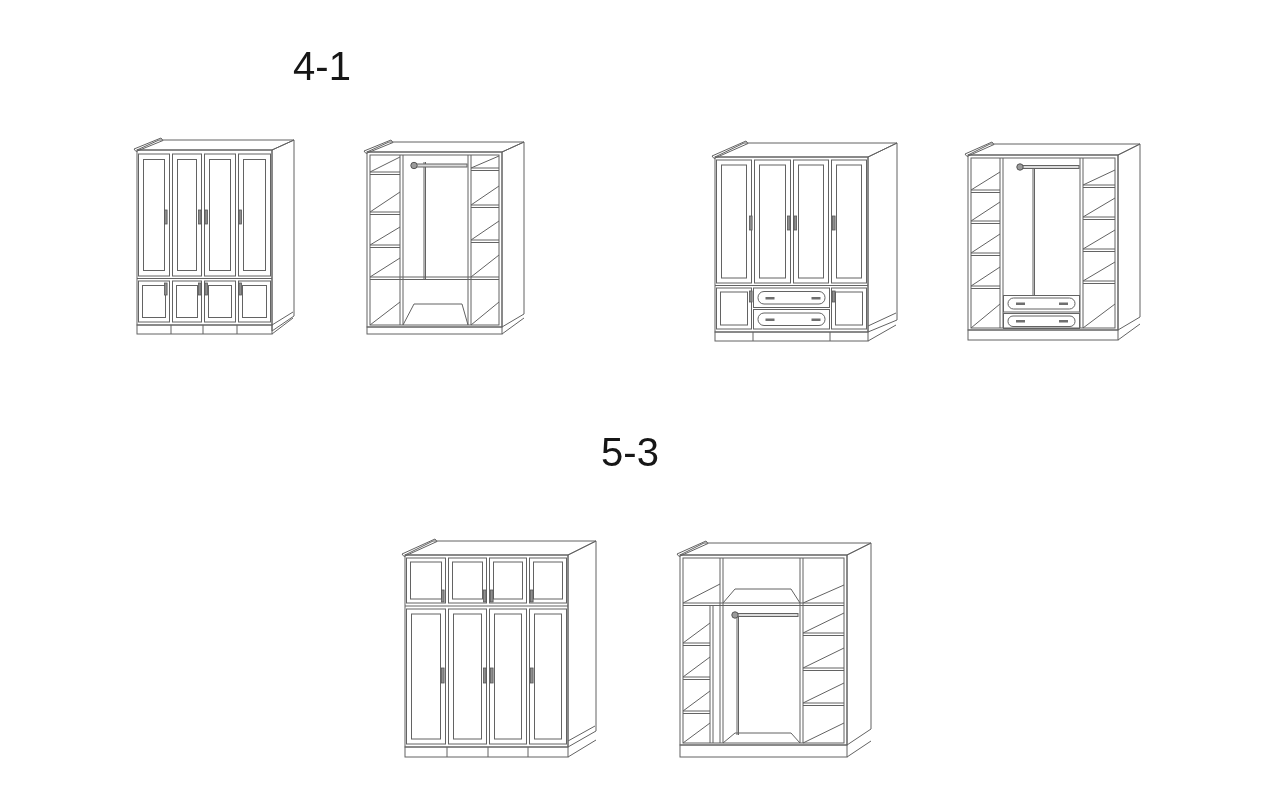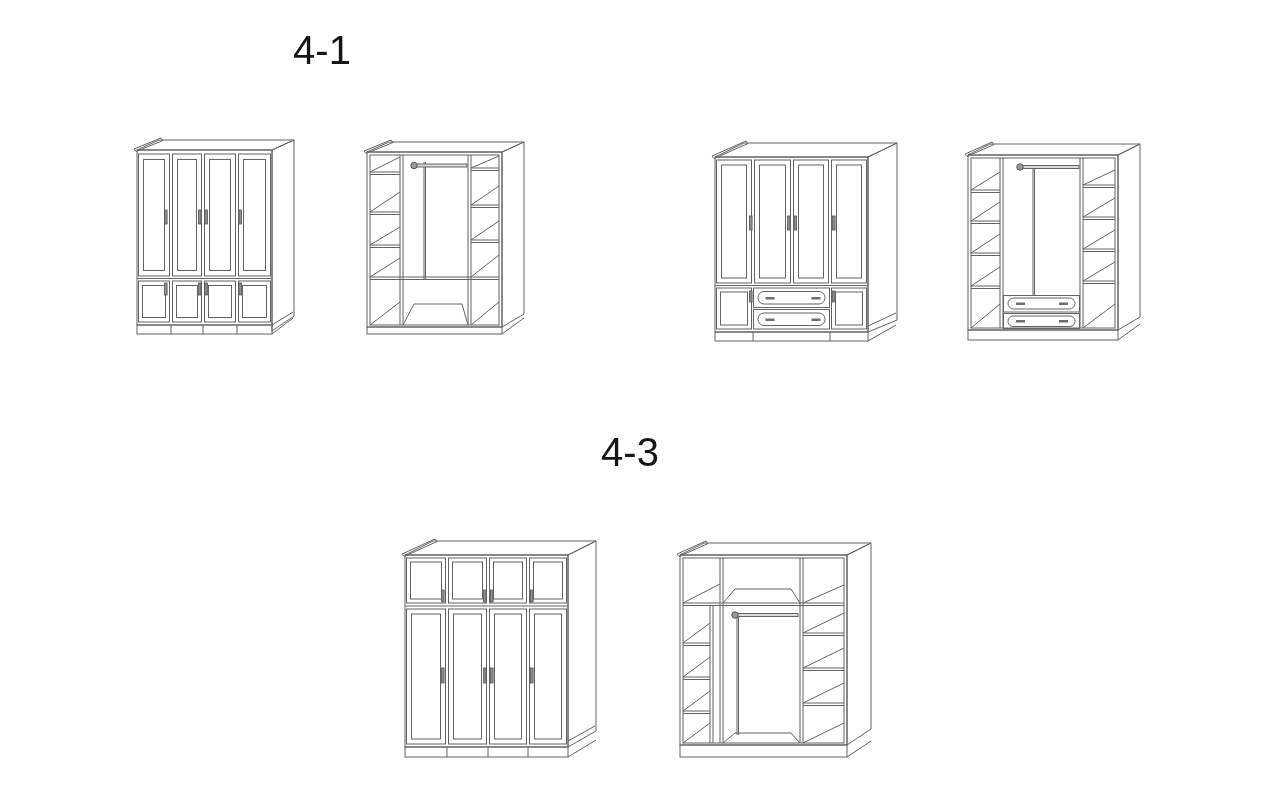--- a/index.html
+++ b/index.html
@@ -17,22 +17,22 @@
   svg.wardrobe .knob{fill:#9a9a9a;stroke:#555555;}
   svg.wardrobe .rodbar{fill:#dcdcdc;}
   svg.wardrobe .dash{fill:#6f6f6f;stroke:none;}
   svg.wardrobe .pill{stroke:#636363;}
 </style>
 </head>
 <body>
 
 <div class="canvas">
 
-  <div class="fig-label" style="left:262px;top:26px">4-1</div>
-  <div class="fig-label" style="left:570px;top:428px">4-3</div>
+  <div class="fig-label" style="left:262px;top:42px">4-1</div>
+  <div class="fig-label" style="left:570px;top:428px">5-3</div>
 
   <svg class="wardrobe" style="left:120px;top:128px" width="190" height="215" viewBox="0 0 190 215">
     <g>
       <polygon points="17,22 152,22 174,12 39,12"></polygon>
       <polygon points="14,21 41,10 43,12.5 16,23.5"></polygon>
     </g>
     <g>
       <polygon points="152,22 174,12 174,188 152,203"></polygon>
       <line x1="152" y1="197" x2="173" y2="184"></line>
     </g>

